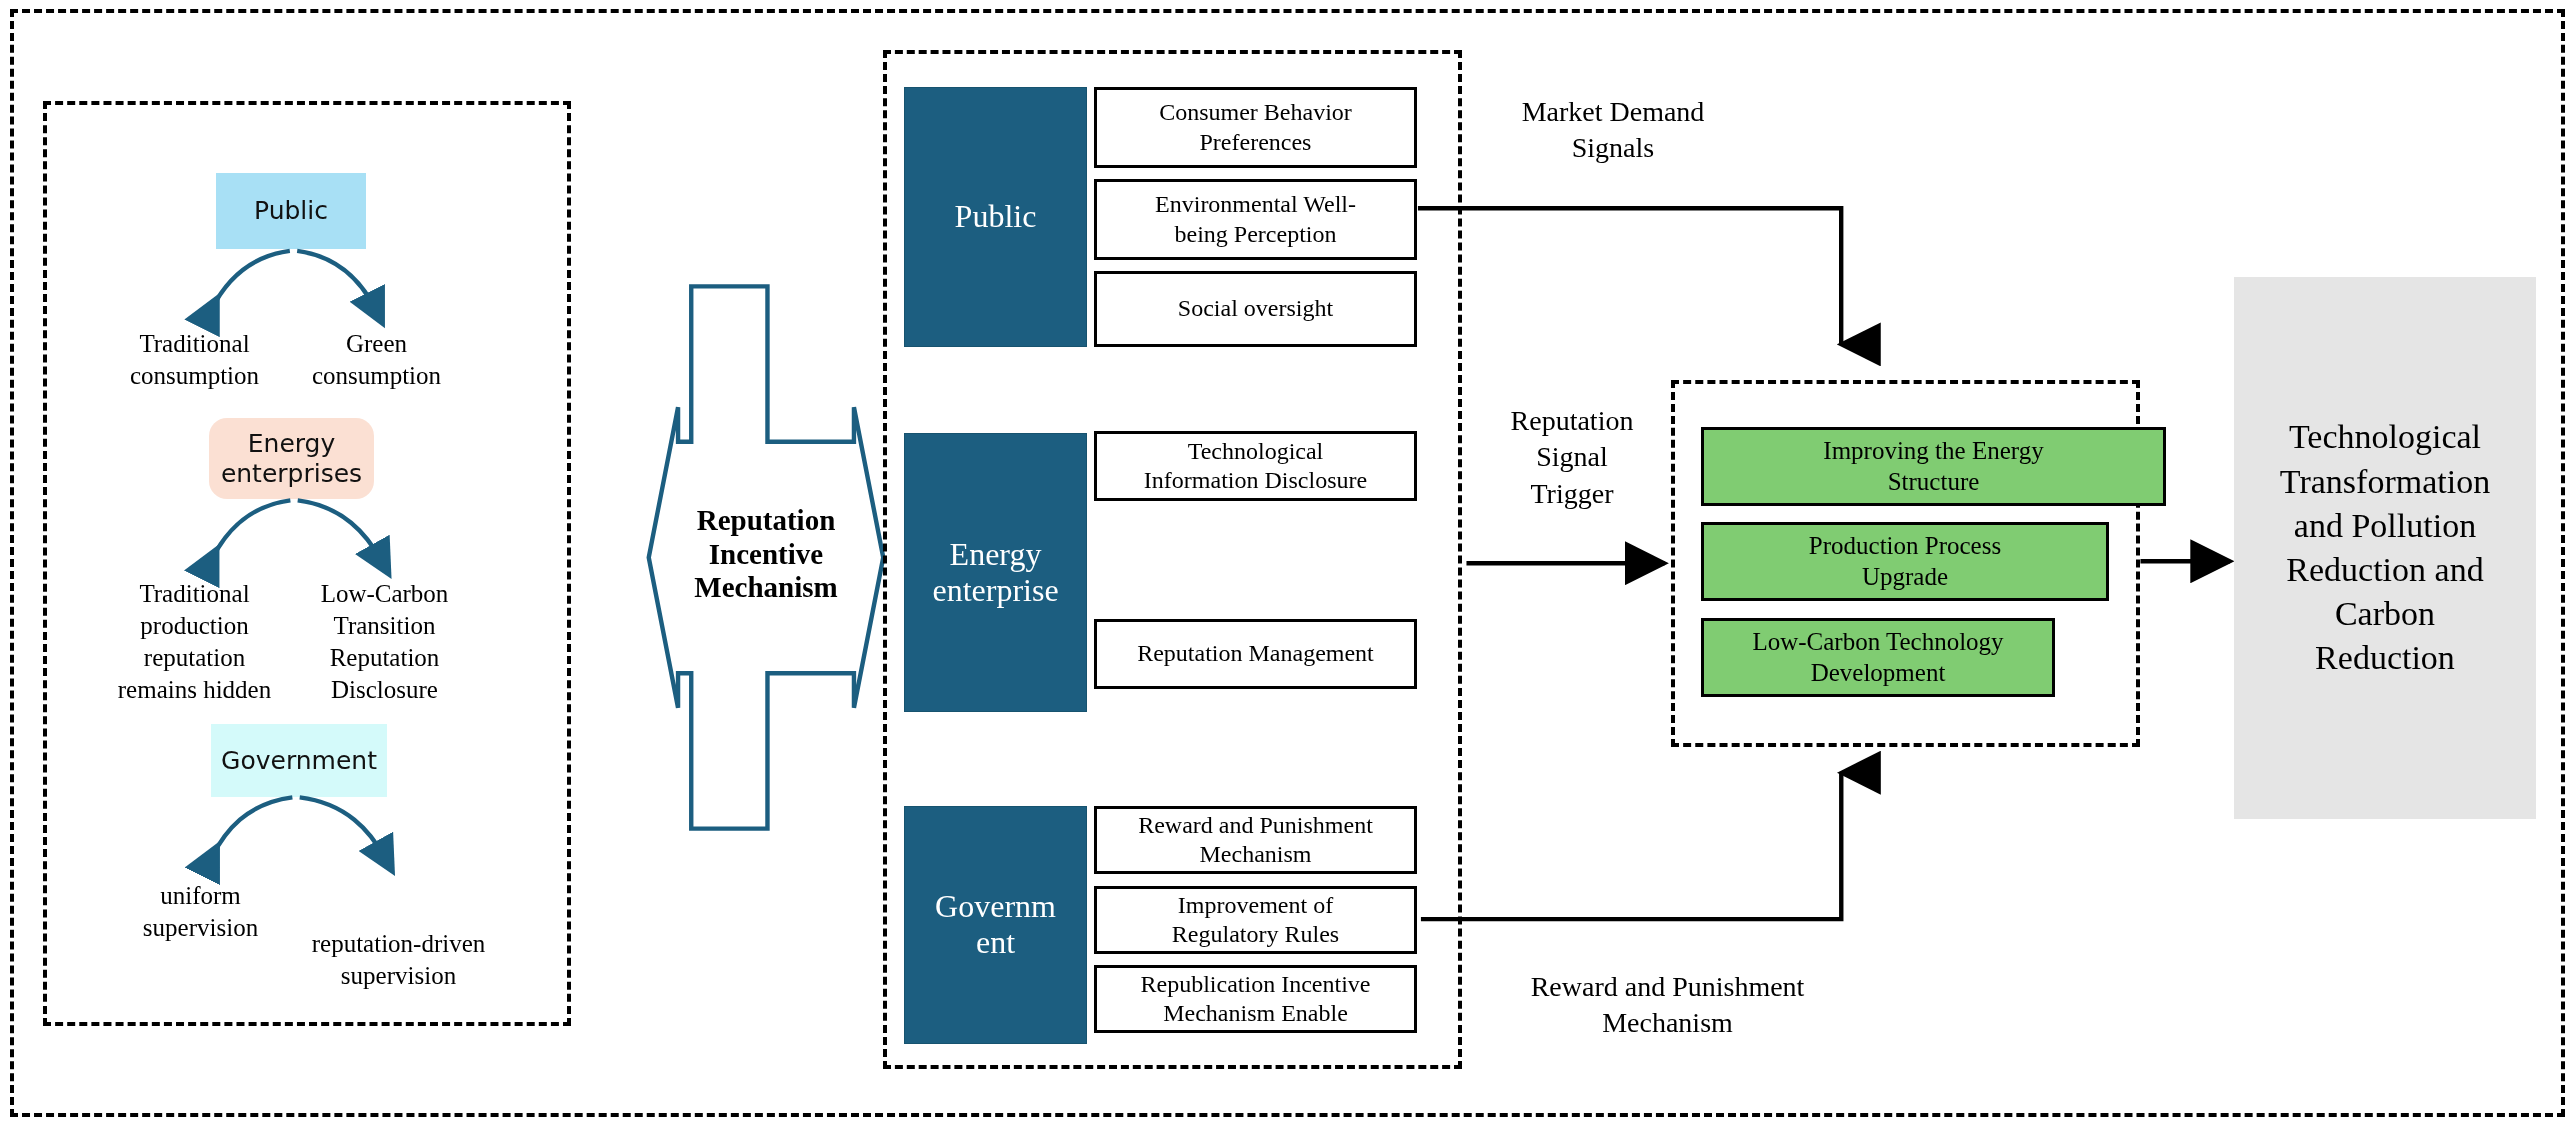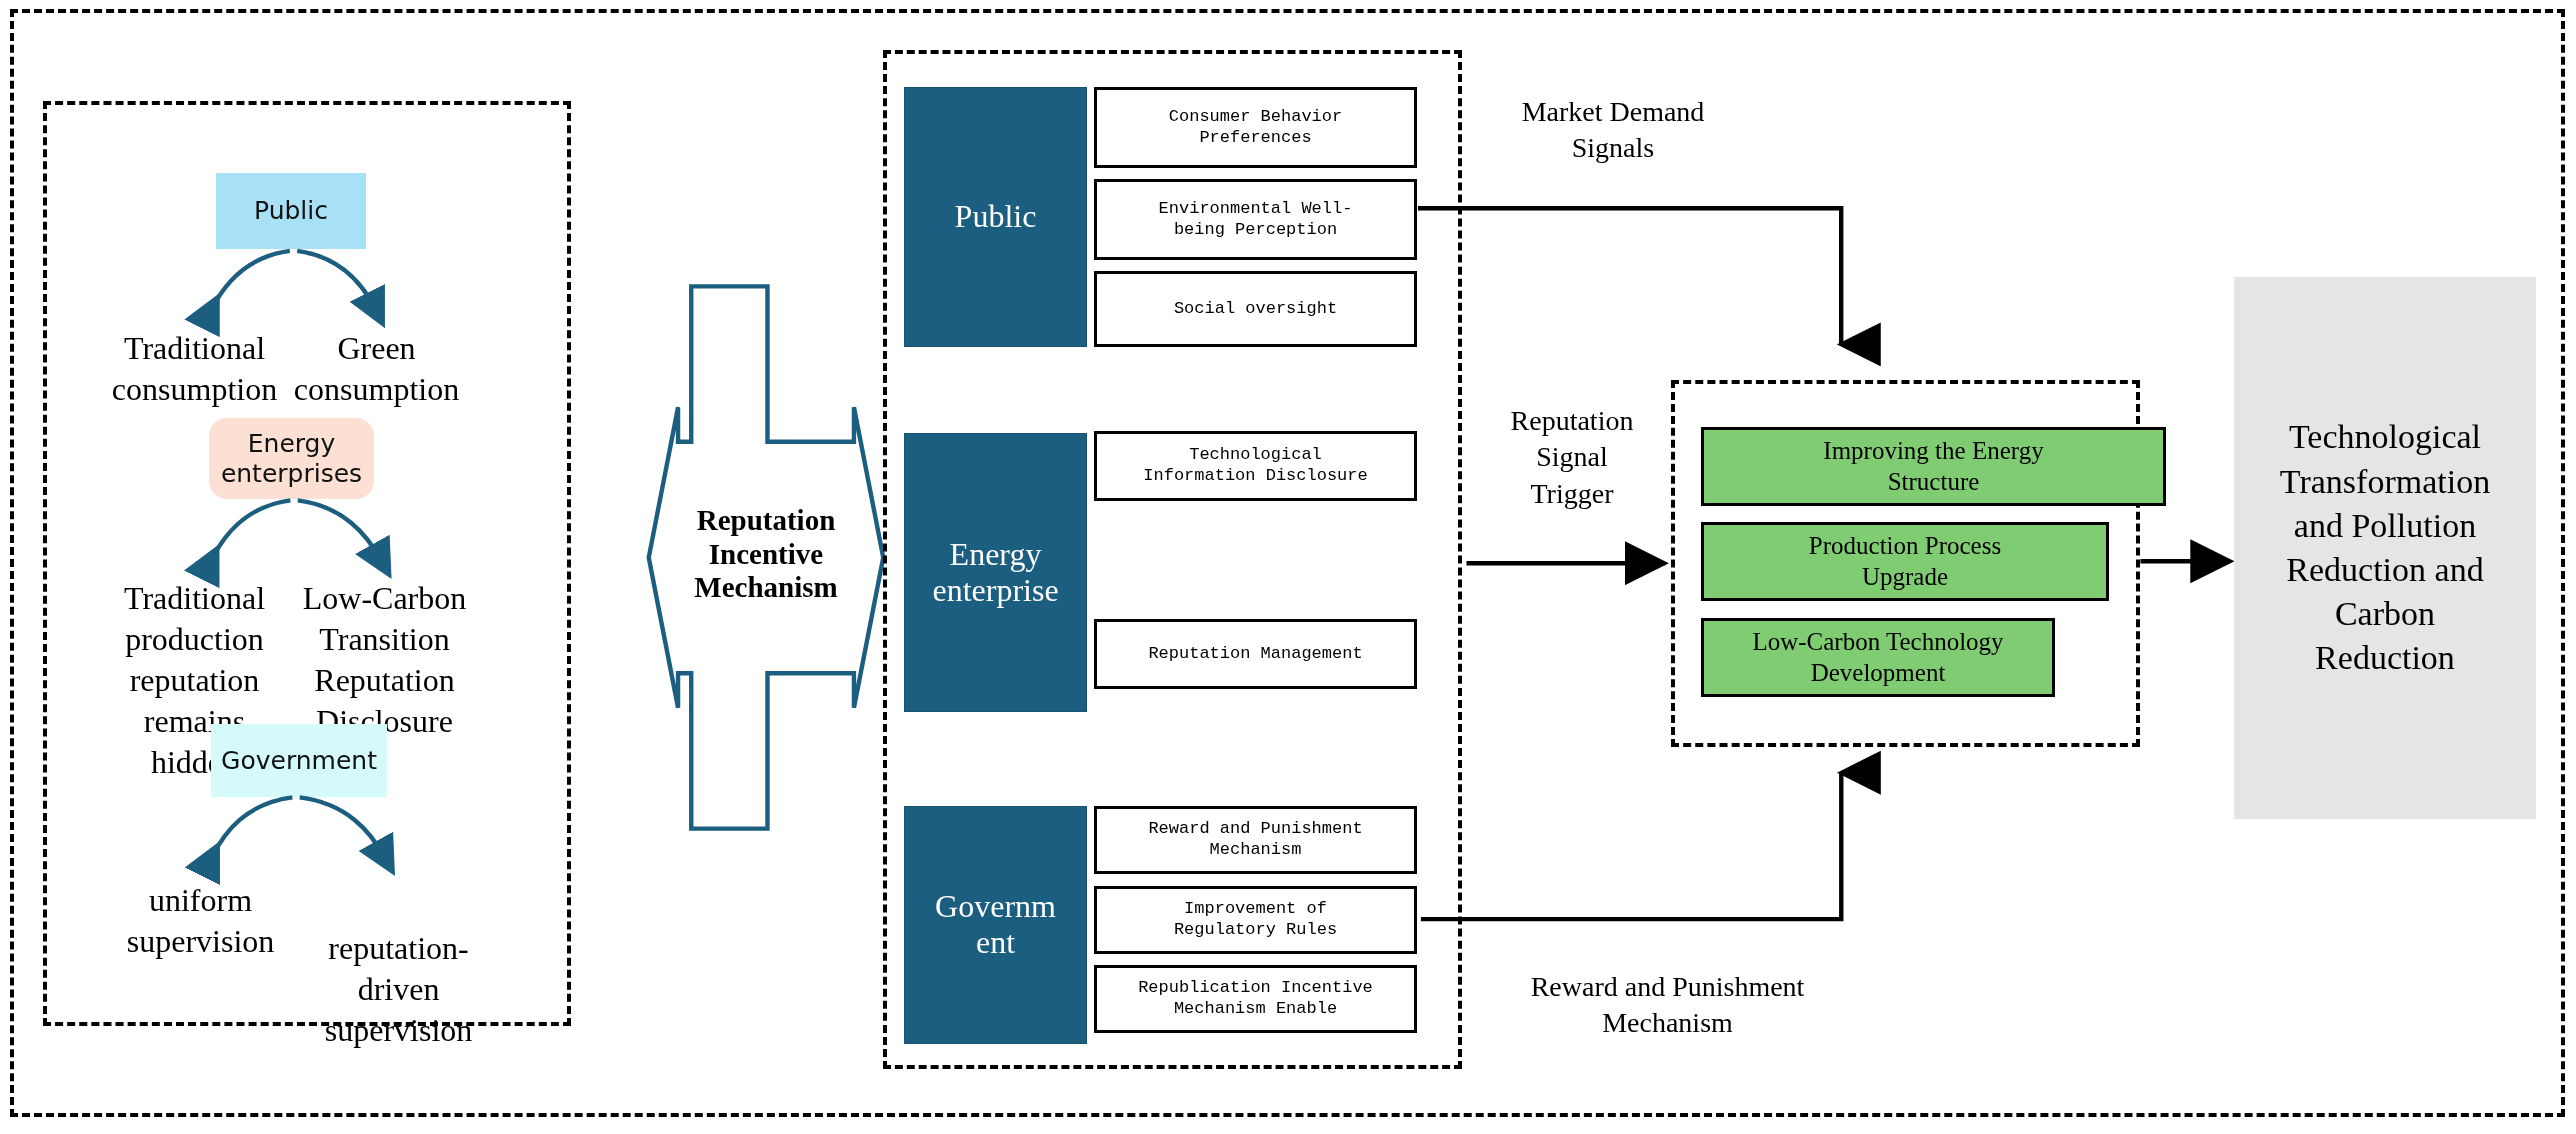--- a/index.html
+++ b/index.html
@@ -18,21 +18,21 @@
   .dash-box{border:4.4px dashed #000;background:transparent;}
 
   
   .actor-chip{
     display:flex;align-items:center;justify-content:center;text-align:center;
     font-family:"DejaVu Sans","Liberation Sans",sans-serif;
     font-size:25px;line-height:1.18;color:#111;
   }
   .leaf-label{
     position:absolute;text-align:center;font-family:"Liberation Serif",serif;
-    font-size:32px;line-height:1.28;color:#000;white-space:pre-line;
+    font-size:25px;line-height:1.28;color:#000;white-space:pre-line;
   }
 
   
   .curve-wrap{position:absolute;pointer-events:none;}
 
   
   #cross-arrow{left:645px;top:279px;width:242px;height:557px;}
   #cross-label{
     position:absolute;left:645px;top:504px;width:242px;
     text-align:center;font-family:"Liberation Serif",serif;
@@ -43,21 +43,21 @@
   
   .role-box{
     background:#1C5E80;color:#ffffff;border:1.5px solid #17536f;
     display:flex;align-items:center;justify-content:center;text-align:center;
     font-family:"Liberation Serif",serif;font-size:32px;line-height:1.12;
     white-space:pre-line;
   }
   .item-box{
     background:#ffffff;border:3.7px solid #000;
     display:flex;align-items:center;justify-content:center;text-align:center;
-    font-family:Liberation Mono, monospace;font-size:17px;line-height:1.22;
+    font-family:Liberation Serif, serif;font-size:24px;line-height:1.22;
     color:#000;white-space:pre-line;padding:0 4.4px;
   }
 
   
   .green-box{
     background:#80CC72;border:3.7px solid #000;
     display:flex;align-items:center;justify-content:center;text-align:center;
     font-family:"Liberation Serif",serif;font-size:25px;line-height:1.22;
     color:#000;white-space:pre-line;padding:0 4.4px;
   }

